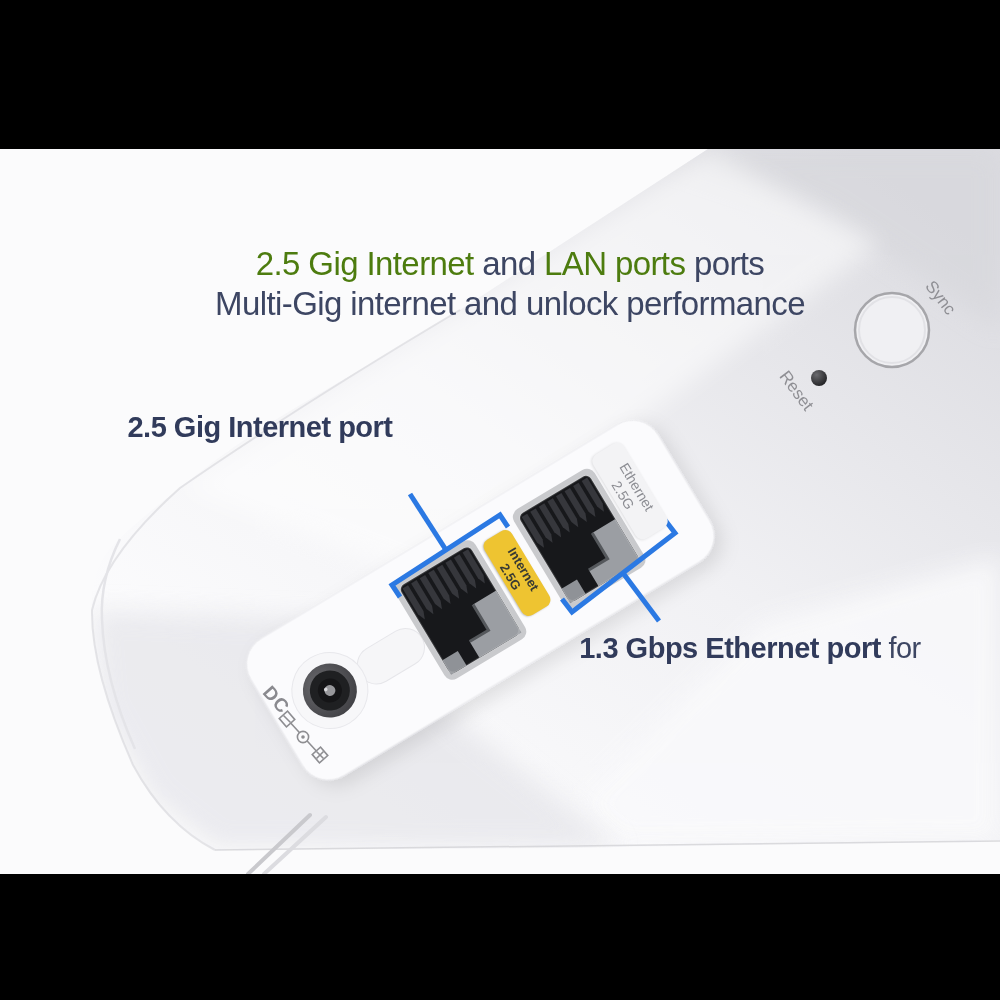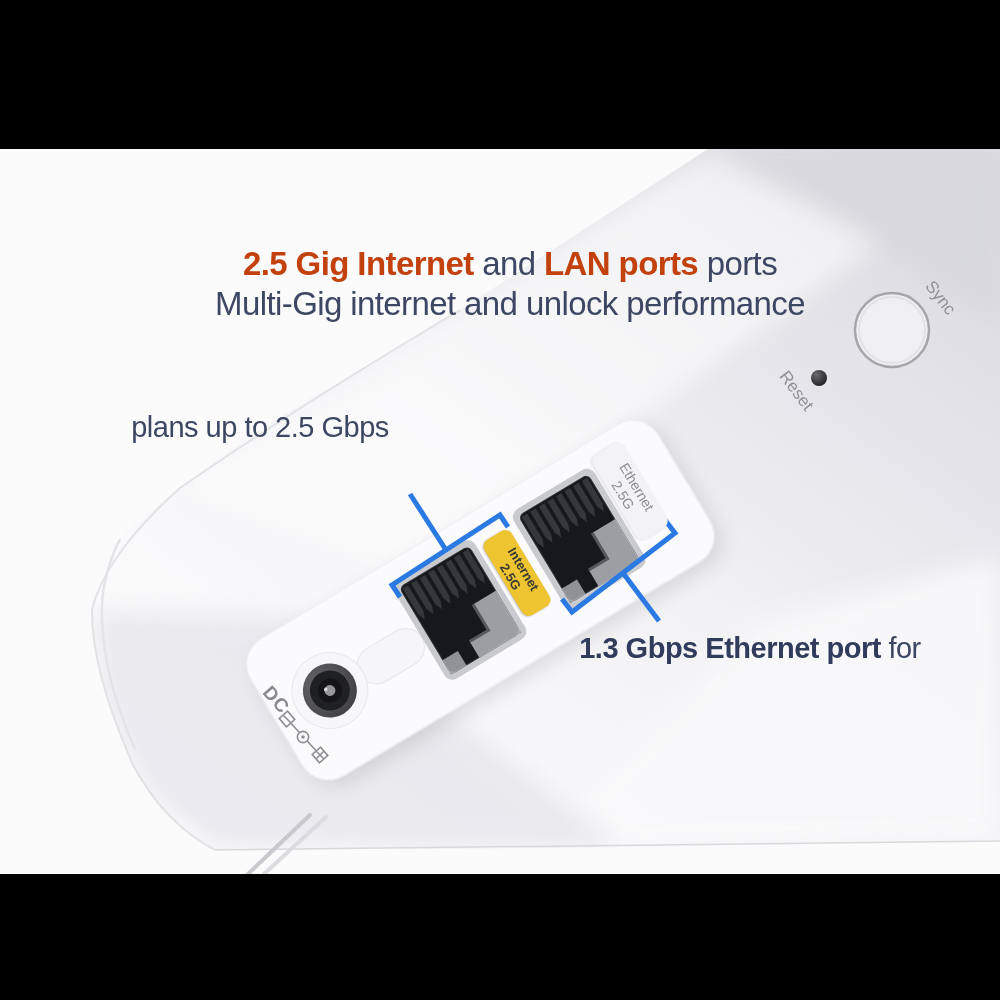--- a/index.html
+++ b/index.html
@@ -5,21 +5,21 @@
   html,body{margin:0;padding:0;background:#000;}
   .stage{position:relative;width:1000px;height:1000px;background:#000;overflow:hidden;
          font-family:"Liberation Sans", sans-serif;}
   .photo{position:absolute;left:0;top:149px;width:1000px;height:725px;background:#fbfbfc;overflow:hidden;}
   .photo svg{position:absolute;left:0;top:0;}
 
   
   .headline{position:absolute;top:95px;left:510px;transform:translateX(-50%);
             width:900px;text-align:center;font-size:33px;line-height:40px;
             color:#3d4663;letter-spacing:-0.6px;white-space:nowrap;}
-  .headline b{color:#c2410c;font-weight:700;}
+  .headline b{color:#4d7c0f;font-weight:400;}
   .callout{position:absolute;text-align:center;color:#3d4663;font-size:29px;line-height:34.5px;
            letter-spacing:-0.5px;white-space:nowrap;}
   .callout b{color:#313b5b;font-weight:700;}
   .callout.internet{top:261px;left:260px;transform:translateX(-50%);}
   .callout.ethernet{top:482px;left:750px;transform:translateX(-50%);}
 
   
   .port-tag{position:absolute;display:flex;flex-direction:column;align-items:center;justify-content:center;
             border-radius:8px;text-align:center;}
   .port-tag span{display:block;width:100%;}
@@ -151,21 +151,21 @@
         <path d="M623,424 L659,472"></path>
       </g>
     </svg>
 
     <div class="headline">
       <div><b>2.5 Gig Internet</b><span> and </span><b>LAN ports</b><span> ports</span></div>
       <div>Multi-Gig internet and unlock performance</div>
     </div>
 
     <div class="callout internet">
-      <div>plans up to 2.5 Gbps</div>
+      <div><b>2.5 Gig Internet port</b></div>
     </div>
 
     <div class="callout ethernet">
       <div><b>1.3 Gbps Ethernet port</b><span> for</span></div>
     </div>
 
     <div class="port-tag tag-internet">
       <span>Internet</span>
       <span>2.5G</span>
     </div>

